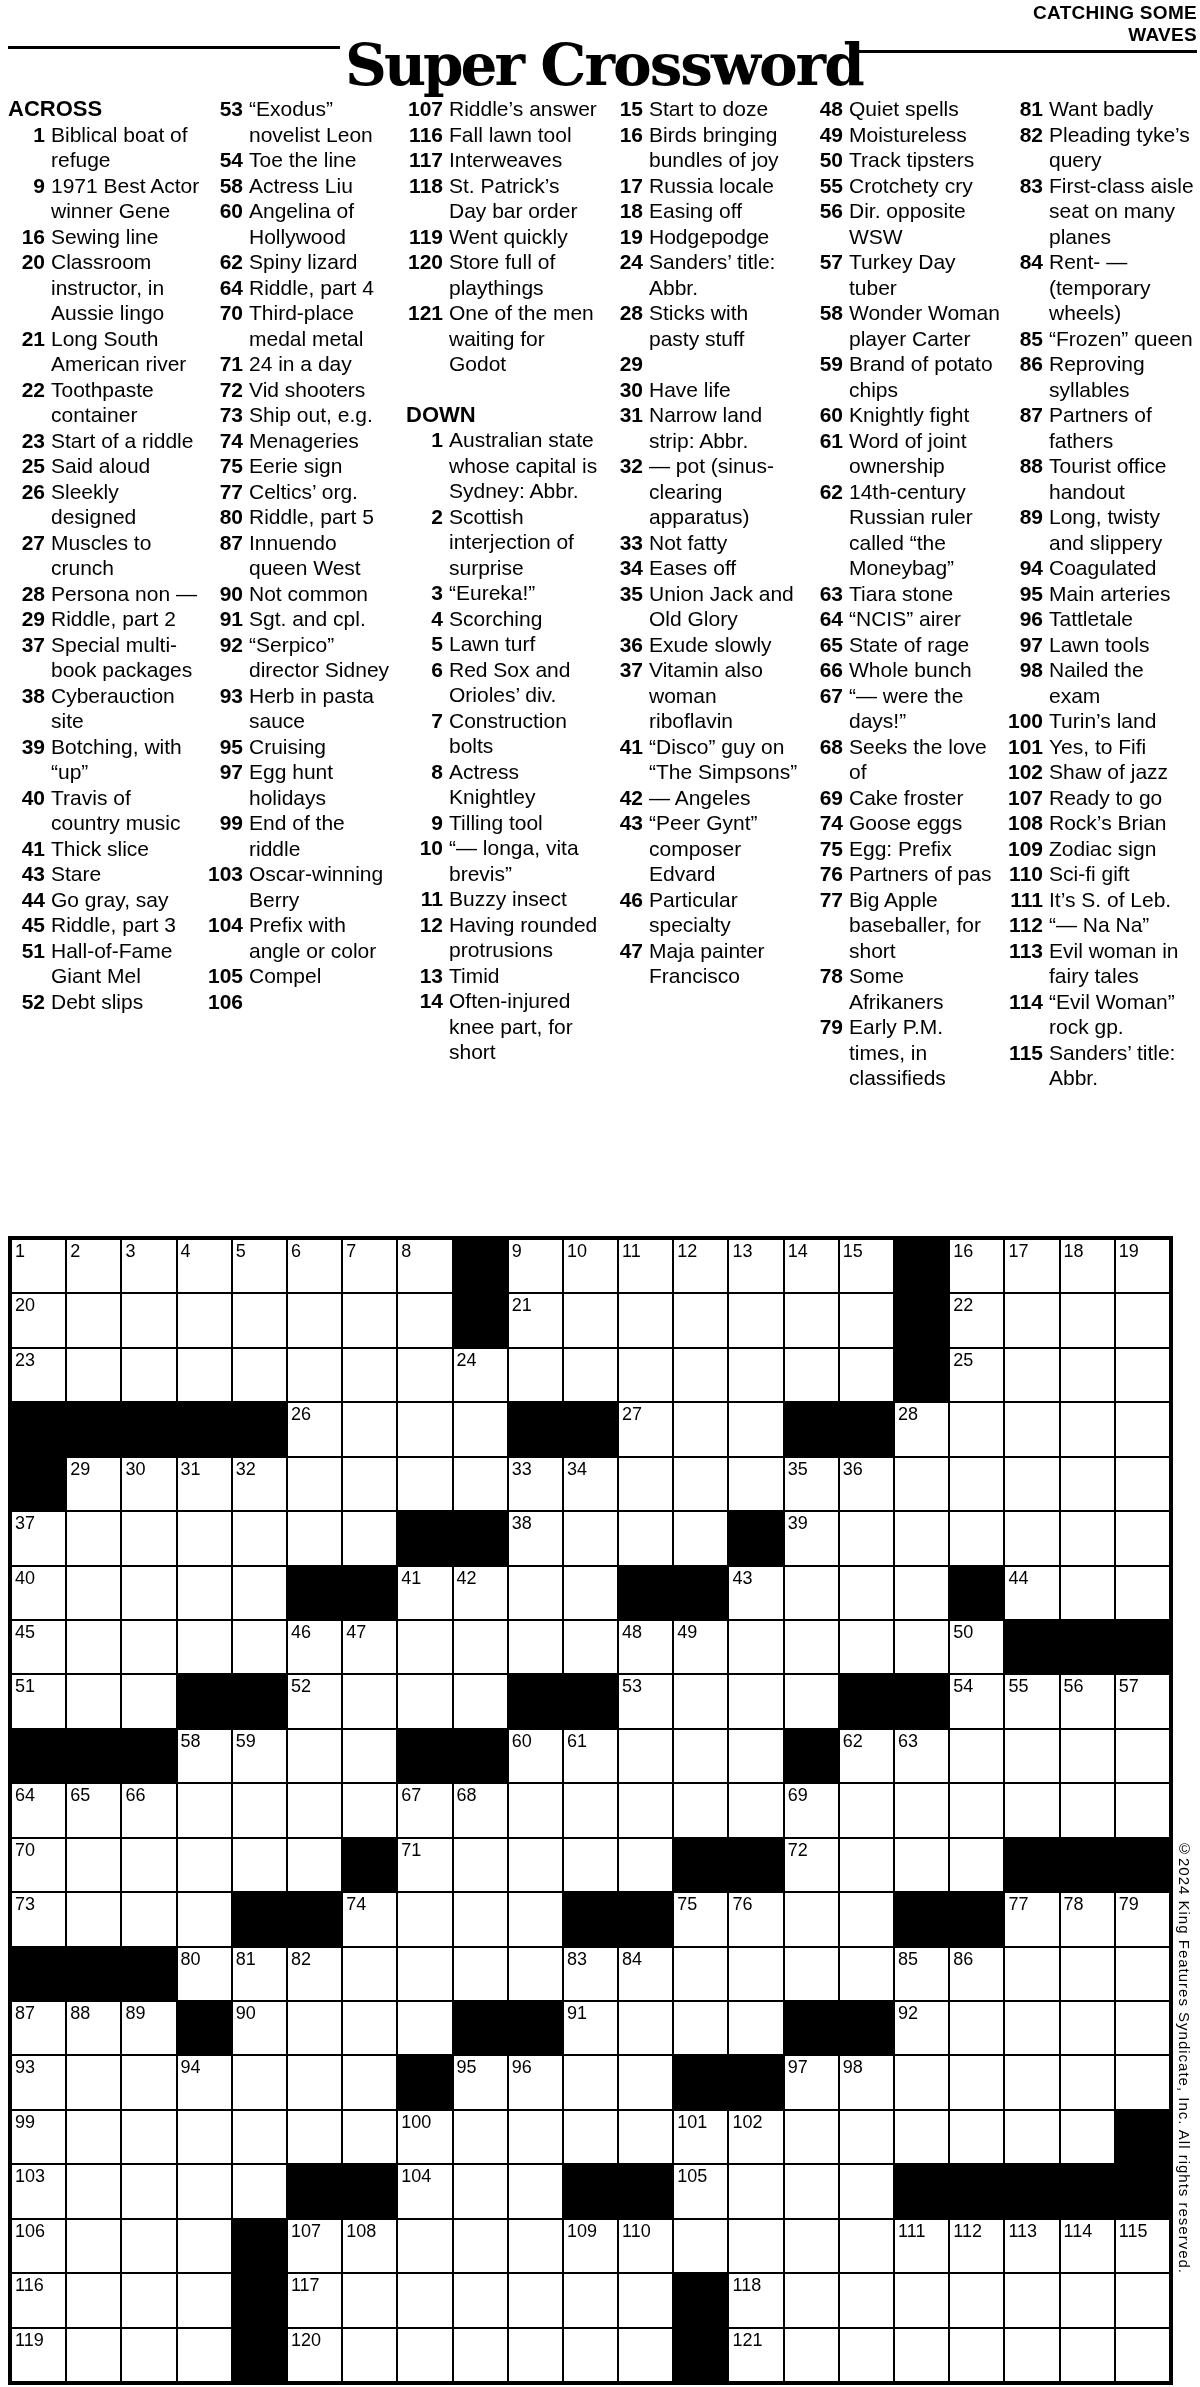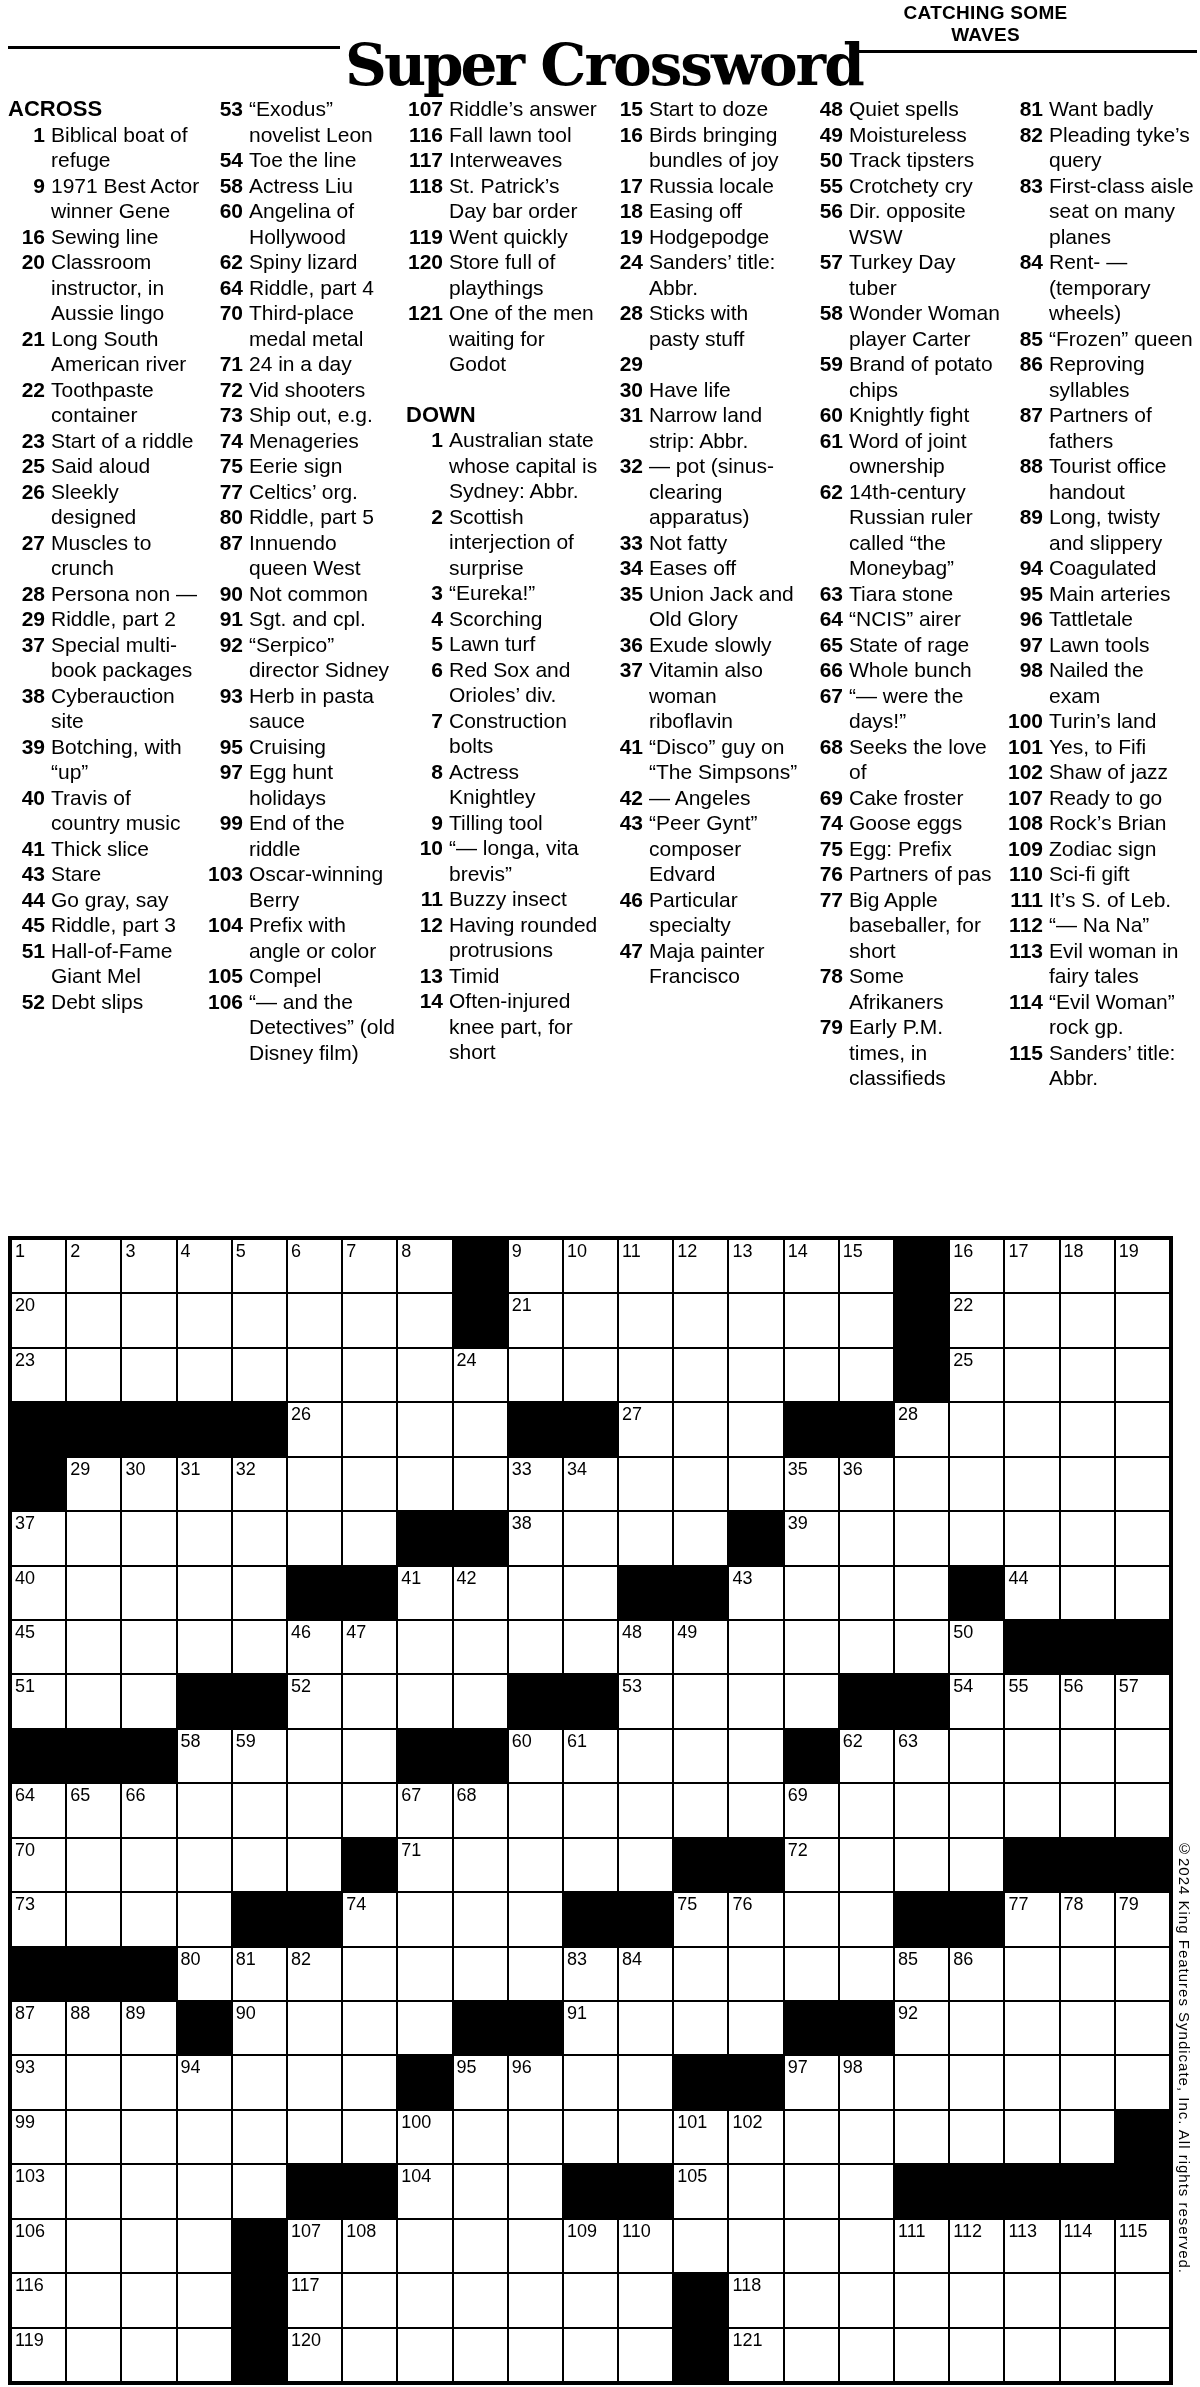--- a/index.html
+++ b/index.html
@@ -6,21 +6,21 @@
   body{width:1200px;height:2387px;position:relative;font-family:"Liberation Sans",sans-serif;color:#000;}
   .page{position:absolute;inset:0;overflow:hidden;}
 
   
   .rule{position:absolute;background:#000;height:3px;}
   .rule-left{left:8px;top:46px;width:332px;}
   .rule-right{left:850px;top:50px;width:347px;}
   .masthead{position:absolute;left:345px;top:-6px;height:64px;white-space:nowrap;
             font-family:"DejaVu Serif","Liberation Serif",serif;font-size:58px;line-height:64px;letter-spacing:-2px;}
   .masthead .t-bold{font-weight:bold;letter-spacing:-3px;text-align:center;}
-  .theme{position:absolute;left:812px;top:2px;width:347px;text-align:center;
+  .theme{position:absolute;left:850px;top:2px;width:347px;text-align:right;
          font-weight:bold;font-size:19px;line-height:22px;letter-spacing:.3px;}
 
   
   .clue-col{position:absolute;top:96px;width:194px;font-size:21px;line-height:25.5px;}
   .clue-heading{font-weight:bold;font-size:22px;}
   .clue-heading.spaced{margin-top:25px;}
   .clue{display:flex;align-items:flex-start;}
   .clue .num{flex:0 0 37px;text-align:right;padding-right:6px;font-weight:bold;}
   .clue .txt{flex:1;}
 
@@ -239,21 +239,20 @@
         <div class="clue">
           <span class="num">104</span>
           <span class="txt">Prefix with angle or color</span>
         </div>
         <div class="clue">
           <span class="num">105</span>
           <span class="txt">Compel</span>
         </div>
         <div class="clue">
           <span class="num">106</span>
-          <span class="txt">“— and the Detectives” (old Disney film)</span>
         </div>
       </div>
       <div class="clue-col" style="left: 406px;">
         <div class="clue">
           <span class="num">107</span>
           <span class="txt">Riddle’s answer</span>
         </div>
         <div class="clue">
           <span class="num">116</span>
           <span class="txt">Fall lawn tool</span>

